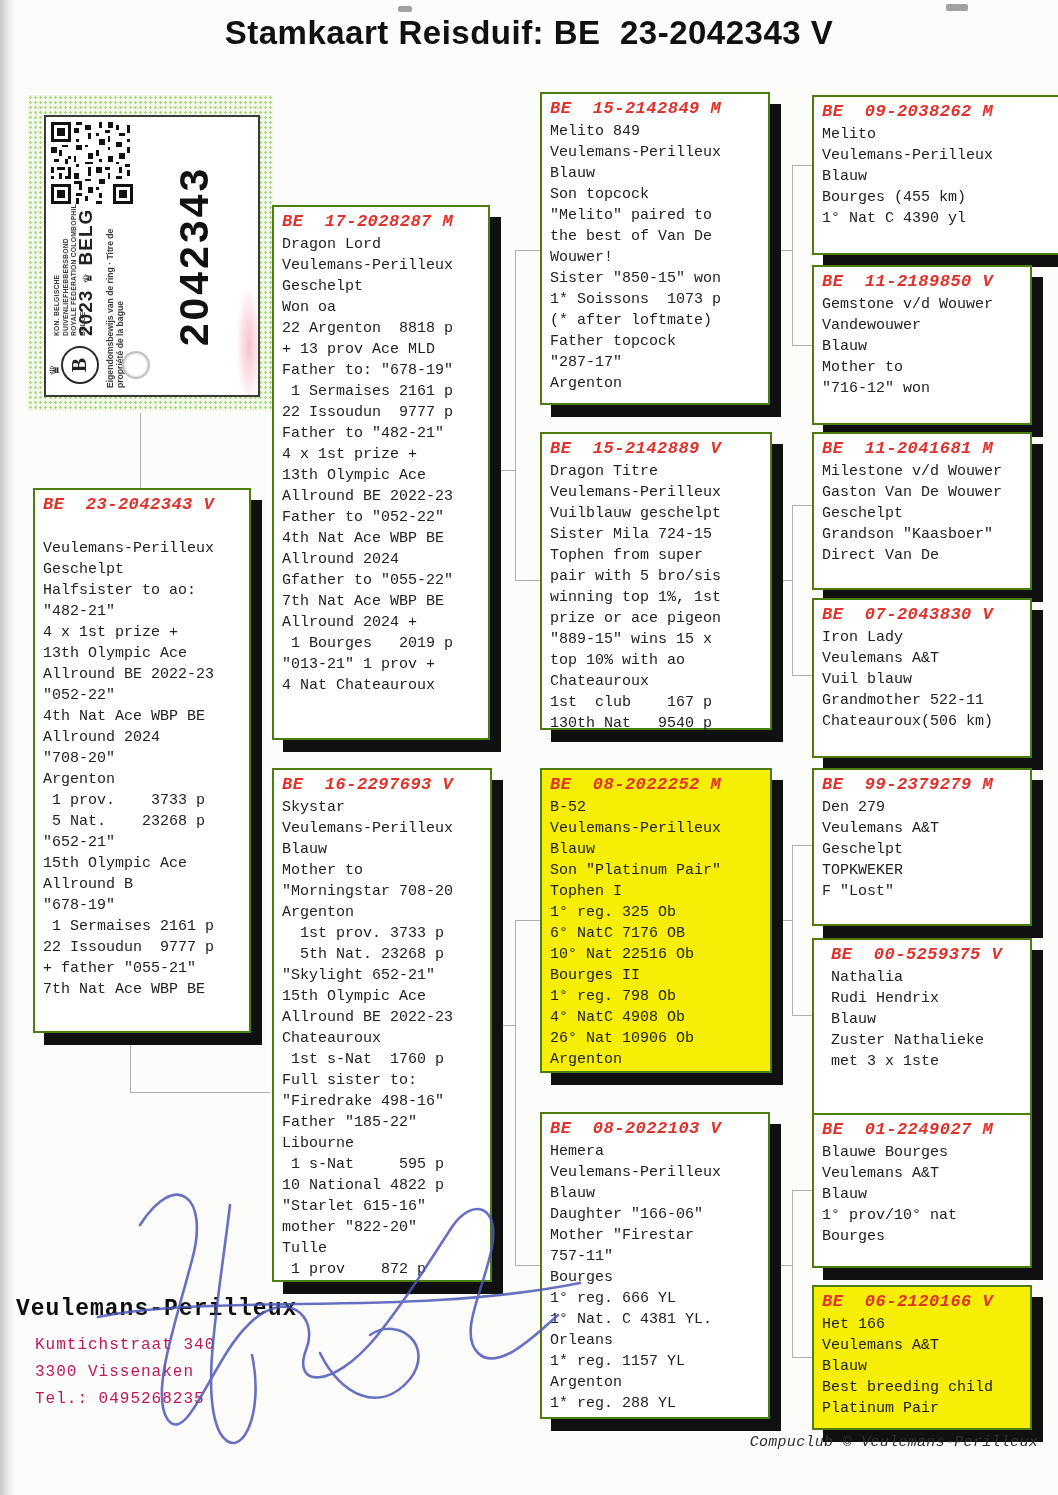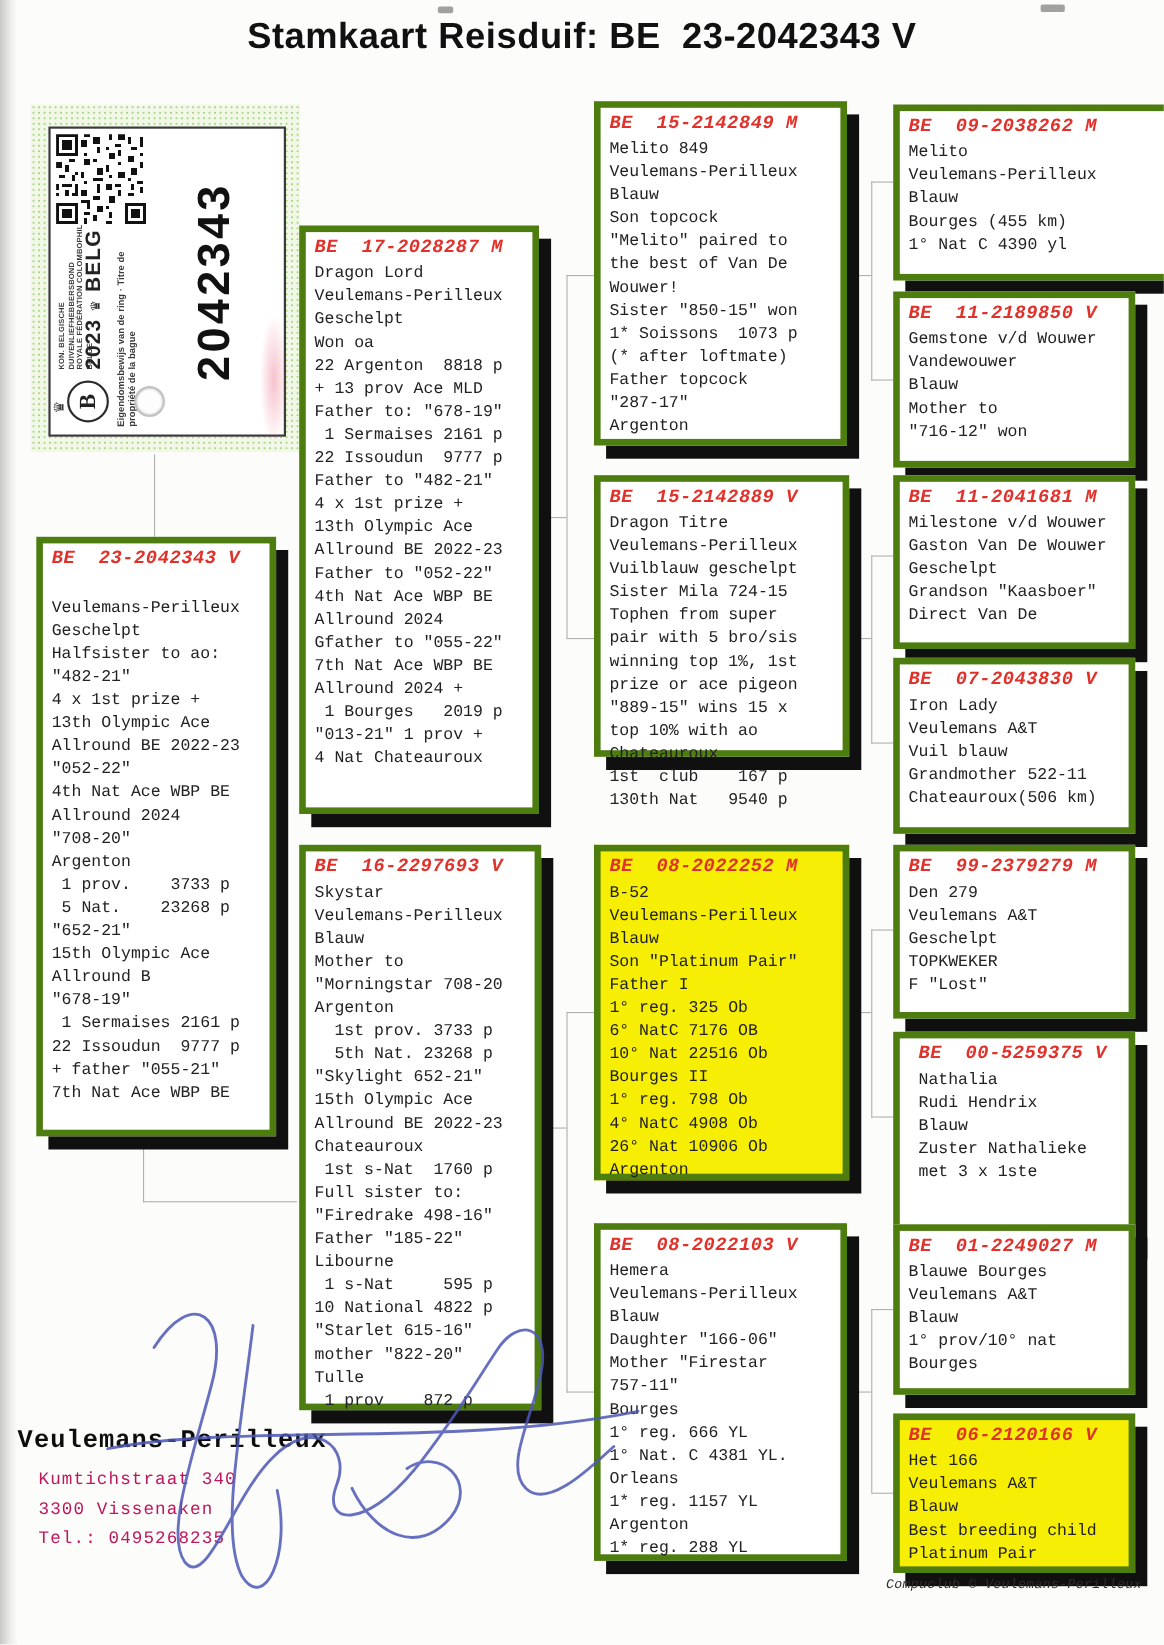--- a/index.html
+++ b/index.html
@@ -14,21 +14,21 @@
   .speck{position:absolute;background:#7a7a78;border-radius:2px;opacity:.7;}
 
   .page-title{
     position:absolute;left:0;top:14px;width:1058px;text-align:center;
     font-family:"Liberation Sans","DejaVu Sans",sans-serif;
     font-size:33px;font-weight:700;letter-spacing:.5px;color:#111;white-space:pre;
   }
 
   
   .pbox{
-    position:absolute;background:#fff;border:6px solid #4d7c0f;
+    position:absolute;background:#fff;border:2px solid #4d7c0f;
     box-shadow:11px 12px 0 #101010;box-sizing:border-box;
     padding:3px 6px 0 8px;
   }
   .pbox.hl{background:#f6ee04;}
   .pbox-head{
     font-weight:700;font-style:italic;color:#e0312a;
     font-size:17px;line-height:24px;white-space:pre;letter-spacing:.5px;
   }
   .pline{font-size:15px;line-height:21px;height:21px;white-space:pre;color:#222;}
 
@@ -71,21 +71,21 @@
      font-family:"Liberation Sans","DejaVu Sans",sans-serif;
      font-size:41px;font-weight:700;color:#111;letter-spacing:3px;}
   .punch{position:absolute;left:94px;top:256px;width:24px;height:24px;border-radius:50%;
      background:#fdfdfd;border:2px solid #c2c2c0;box-shadow:inset 0 0 2px #aaa;}
   .smudge{position:absolute;left:208px;top:190px;width:26px;height:120px;border-radius:40%;
      background:radial-gradient(rgba(228,80,110,.35),rgba(228,80,110,0) 70%);}
 
   
   .owner-name{position:absolute;left:16px;top:1296px;font-size:23px;font-weight:700;color:#0d0d0d;letter-spacing:1px;}
   .owner-line{position:absolute;left:35px;font-size:16px;color:#be185d;letter-spacing:1px;}
-  .footer-credit{position:absolute;right:20px;top:1434px;font-size:12px;font-style:italic;color:#2e2e2c;letter-spacing:.3px;}
+  .footer-credit{position:absolute;right:20px;top:1434px;font-size:15px;font-style:italic;color:#2e2e2c;letter-spacing:.3px;}
 
   .signature{position:absolute;left:80px;top:1165px;pointer-events:none;}
 </style>
 </head>
 <body>
 
 <div class="scan-edge"></div>
 <div class="speck" style="left:398px;top:6px;width:14px;height:6px;"></div>
 <div class="speck" style="left:946px;top:4px;width:22px;height:7px;"></div>
 
@@ -316,21 +316,21 @@
       <div class="pline">Wouwer!</div>
       <div class="pline">Sister "850-15" won</div>
       <div class="pline">1* Soissons  1073 p</div>
       <div class="pline">(* after loftmate)</div>
       <div class="pline">Father topcock</div>
       <div class="pline">"287-17"</div>
       <div class="pline">Argenton</div>
     </div>
 </div>
 
-<div class="pbox" style="left:540px;top:432px;width:232px;height:256px;">
+<div class="pbox" style="left:540px;top:432px;width:232px;height:298px;">
   <div class="pbox-head">BE  15-2142889 V</div>
   <div>
       <div class="pline">Dragon Titre</div>
       <div class="pline">Veulemans-Perilleux</div>
       <div class="pline">Vuilblauw geschelpt</div>
       <div class="pline">Sister Mila 724-15</div>
       <div class="pline">Tophen from super</div>
       <div class="pline">pair with 5 bro/sis</div>
       <div class="pline">winning top 1%, 1st</div>
       <div class="pline">prize or ace pigeon</div>
@@ -342,21 +342,21 @@
     </div>
 </div>
 
 <div class="pbox hl" style="left:540px;top:768px;width:232px;height:305px;">
   <div class="pbox-head">BE  08-2022252 M</div>
   <div>
       <div class="pline">B-52</div>
       <div class="pline">Veulemans-Perilleux</div>
       <div class="pline">Blauw</div>
       <div class="pline">Son "Platinum Pair"</div>
-      <div class="pline">Father I</div>
+      <div class="pline">Tophen I</div>
       <div class="pline">1° reg. 325 Ob</div>
       <div class="pline">6° NatC 7176 OB</div>
       <div class="pline">10° Nat 22516 Ob</div>
       <div class="pline">Bourges II</div>
       <div class="pline">1° reg. 798 Ob</div>
       <div class="pline">4° NatC 4908 Ob</div>
       <div class="pline">26° Nat 10906 Ob</div>
       <div class="pline">Argenton</div>
     </div>
 </div>

